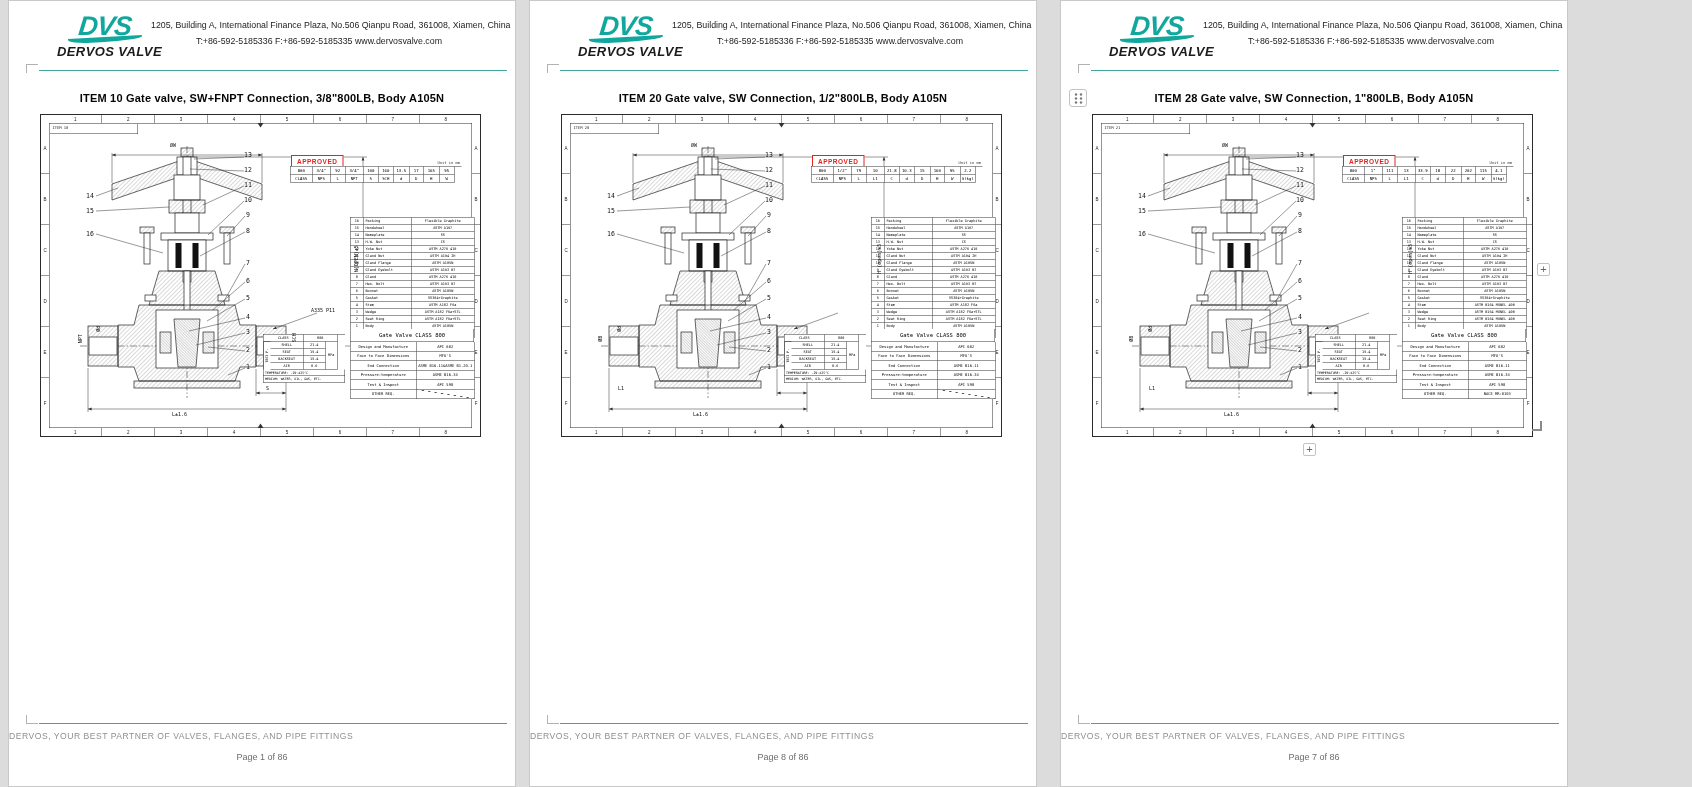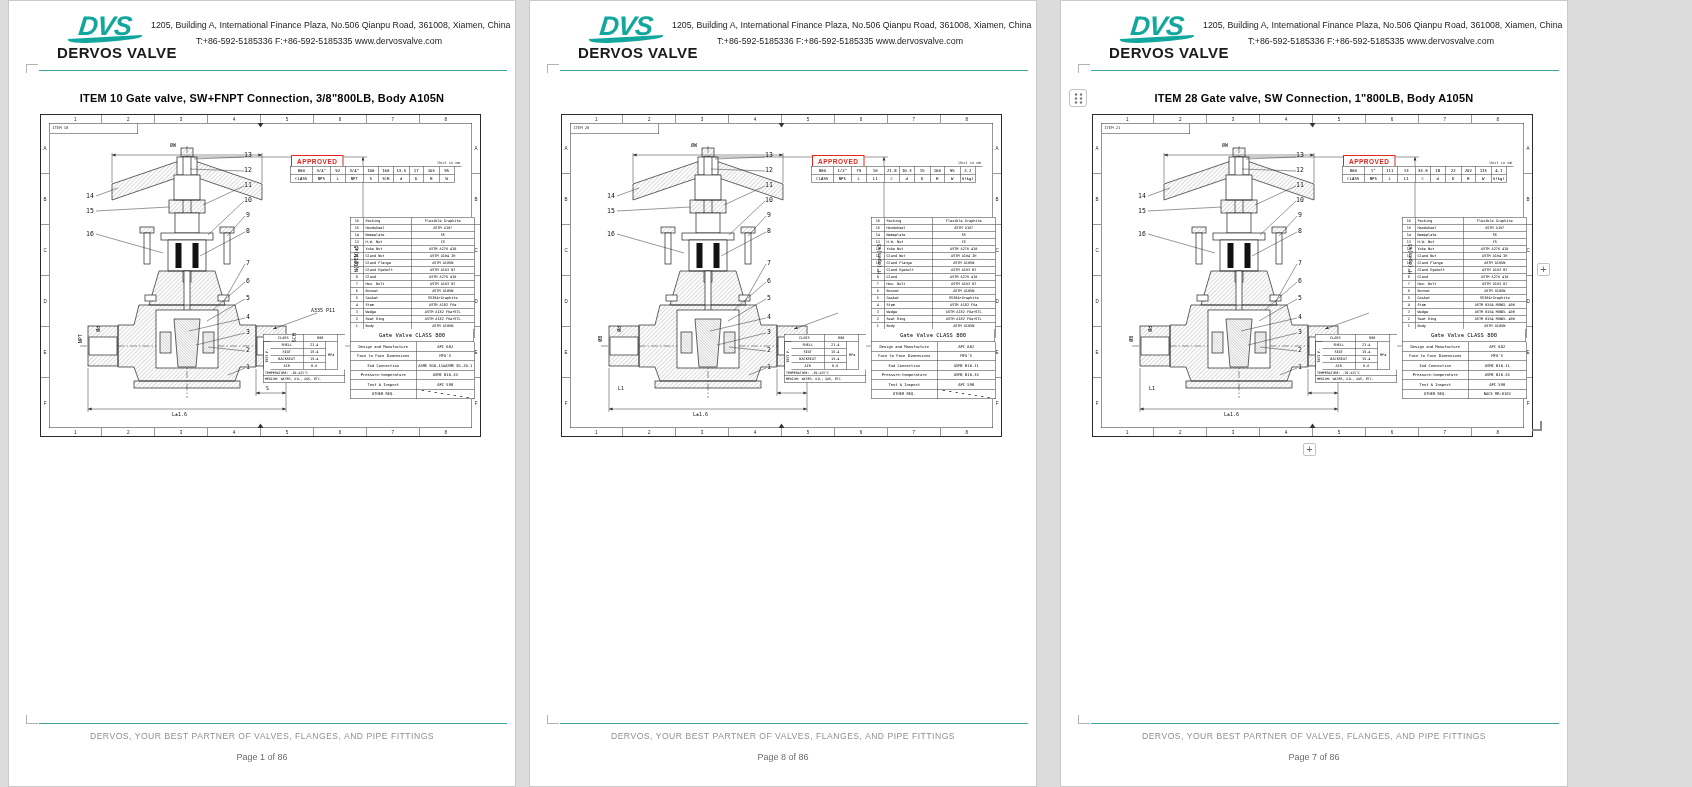--- a/index.html
+++ b/index.html
@@ -6,31 +6,31 @@
   .canvas{position:relative;width:1692px;height:787px;overflow:hidden;background:#dcdcdc;}
   .pages{position:absolute;left:8px;top:0;display:flex;align-items:flex-start;}
   .page{position:relative;width:508px;height:787px;background:#fff;border:1px solid #c9c9c9;box-sizing:border-box;}
   .page:nth-of-type(2){margin-left:13px;}
   .page:nth-of-type(3){margin-left:23px;}
 
   
   .logo{position:absolute;left:48px;top:12px;width:96px;text-align:center;}
   .logo-dvs{font-size:27px;font-weight:bold;font-style:italic;color:#12a79d;letter-spacing:-1px;line-height:26px;transform:skewX(-6deg);}
   .logo-swoosh{height:5px;width:74px;margin:-2px auto 2px auto;background:#12a79d;border-radius:0 0 90% 40%/0 0 100% 100%;transform:rotate(-3deg);}
-  .logo-sub{font-size:15px;font-weight:bold;color:#1b1b1b;letter-spacing:.4px;white-space:nowrap;}
+  .logo-sub{font-size:13px;font-weight:bold;font-style:italic;color:#1b1b1b;letter-spacing:.4px;white-space:nowrap;}
   .addr{position:absolute;left:142px;top:16px;width:336px;text-align:center;font-size:8.8px;color:#1c1c1c;line-height:16px;white-space:nowrap;}
   .hline{position:absolute;left:30px;right:8px;top:69px;border-top:1.6px solid #43a49e;}
   .cornermark{position:absolute;width:11px;height:8px;border-left:1px solid #b2b2b2;border-top:1px solid #b2b2b2;}
   .cm-hdr{left:17px;top:63px;}
   .cm-ftr{left:17px;top:714px;border-top:none;border-bottom:1px solid #b2b2b2;}
   .ptitle{position:absolute;left:0;right:0;top:84px;text-align:center;font-size:11px;font-weight:bold;color:#050505;letter-spacing:.2px;}
 
   
   .fline{position:absolute;left:30px;right:8px;top:722px;border-top:1.6px solid #43a49e;}
-  .slogan{position:absolute;left:0;right:0;top:730px;text-align:center;font-size:8.6px;color:#8f8f8f;letter-spacing:.5px;}
+  .slogan{position:absolute;left:0;right:0;top:730px;font-size:8.6px;color:#8f8f8f;letter-spacing:.5px;}
   .pagenum{position:absolute;left:0;right:0;top:751px;text-align:center;font-size:9px;color:#6d6d6d;}
 
   
   .drawwrap{position:absolute;left:28px;top:110px;width:447px;height:329px;}
   .draw2x{position:absolute;left:0;top:0;width:894px;height:658px;transform:scale(.5);transform-origin:0 0;background:#fff;}
   .f-outer{position:absolute;inset:6px;border:2px solid #2b2b2b;}
   .f-inner{position:absolute;inset:24px;border:1.2px solid #2b2b2b;}
   .rband{position:absolute;display:flex;font-size:9px;color:#222;}
   .rband .rc{flex:1;display:flex;align-items:center;justify-content:center;}
   .r-top{left:24px;right:24px;top:8px;height:16px;}
@@ -450,20 +450,21 @@
           <div class="logo-swoosh"></div>
           <div class="logo-sub">DERVOS VALVE</div>
         </div>
         <div class="addr">
           <div>1205, Building A, International Finance Plaza, No.506 Qianpu Road, 361008, Xiamen, China</div>
           <div>T:+86-592-5185336   F:+86-592-5185335   www.dervosvalve.com</div>
         </div>
         <div class="cornermark cm-hdr"></div>
         <div class="hline"></div>
 
+        <h1 class="ptitle">ITEM 20  Gate valve,  SW Connection, 1/2"800LB, Body  A105N</h1>
 
         <div class="drawwrap">
           <div class="draw2x">
             <div class="f-outer"></div>
             <div class="f-inner"></div>
             <div class="rband r-top">
               <div class="rc">1</div>
               <div class="rc">2</div>
               <div class="rc">3</div>
               <div class="rc">4</div>

